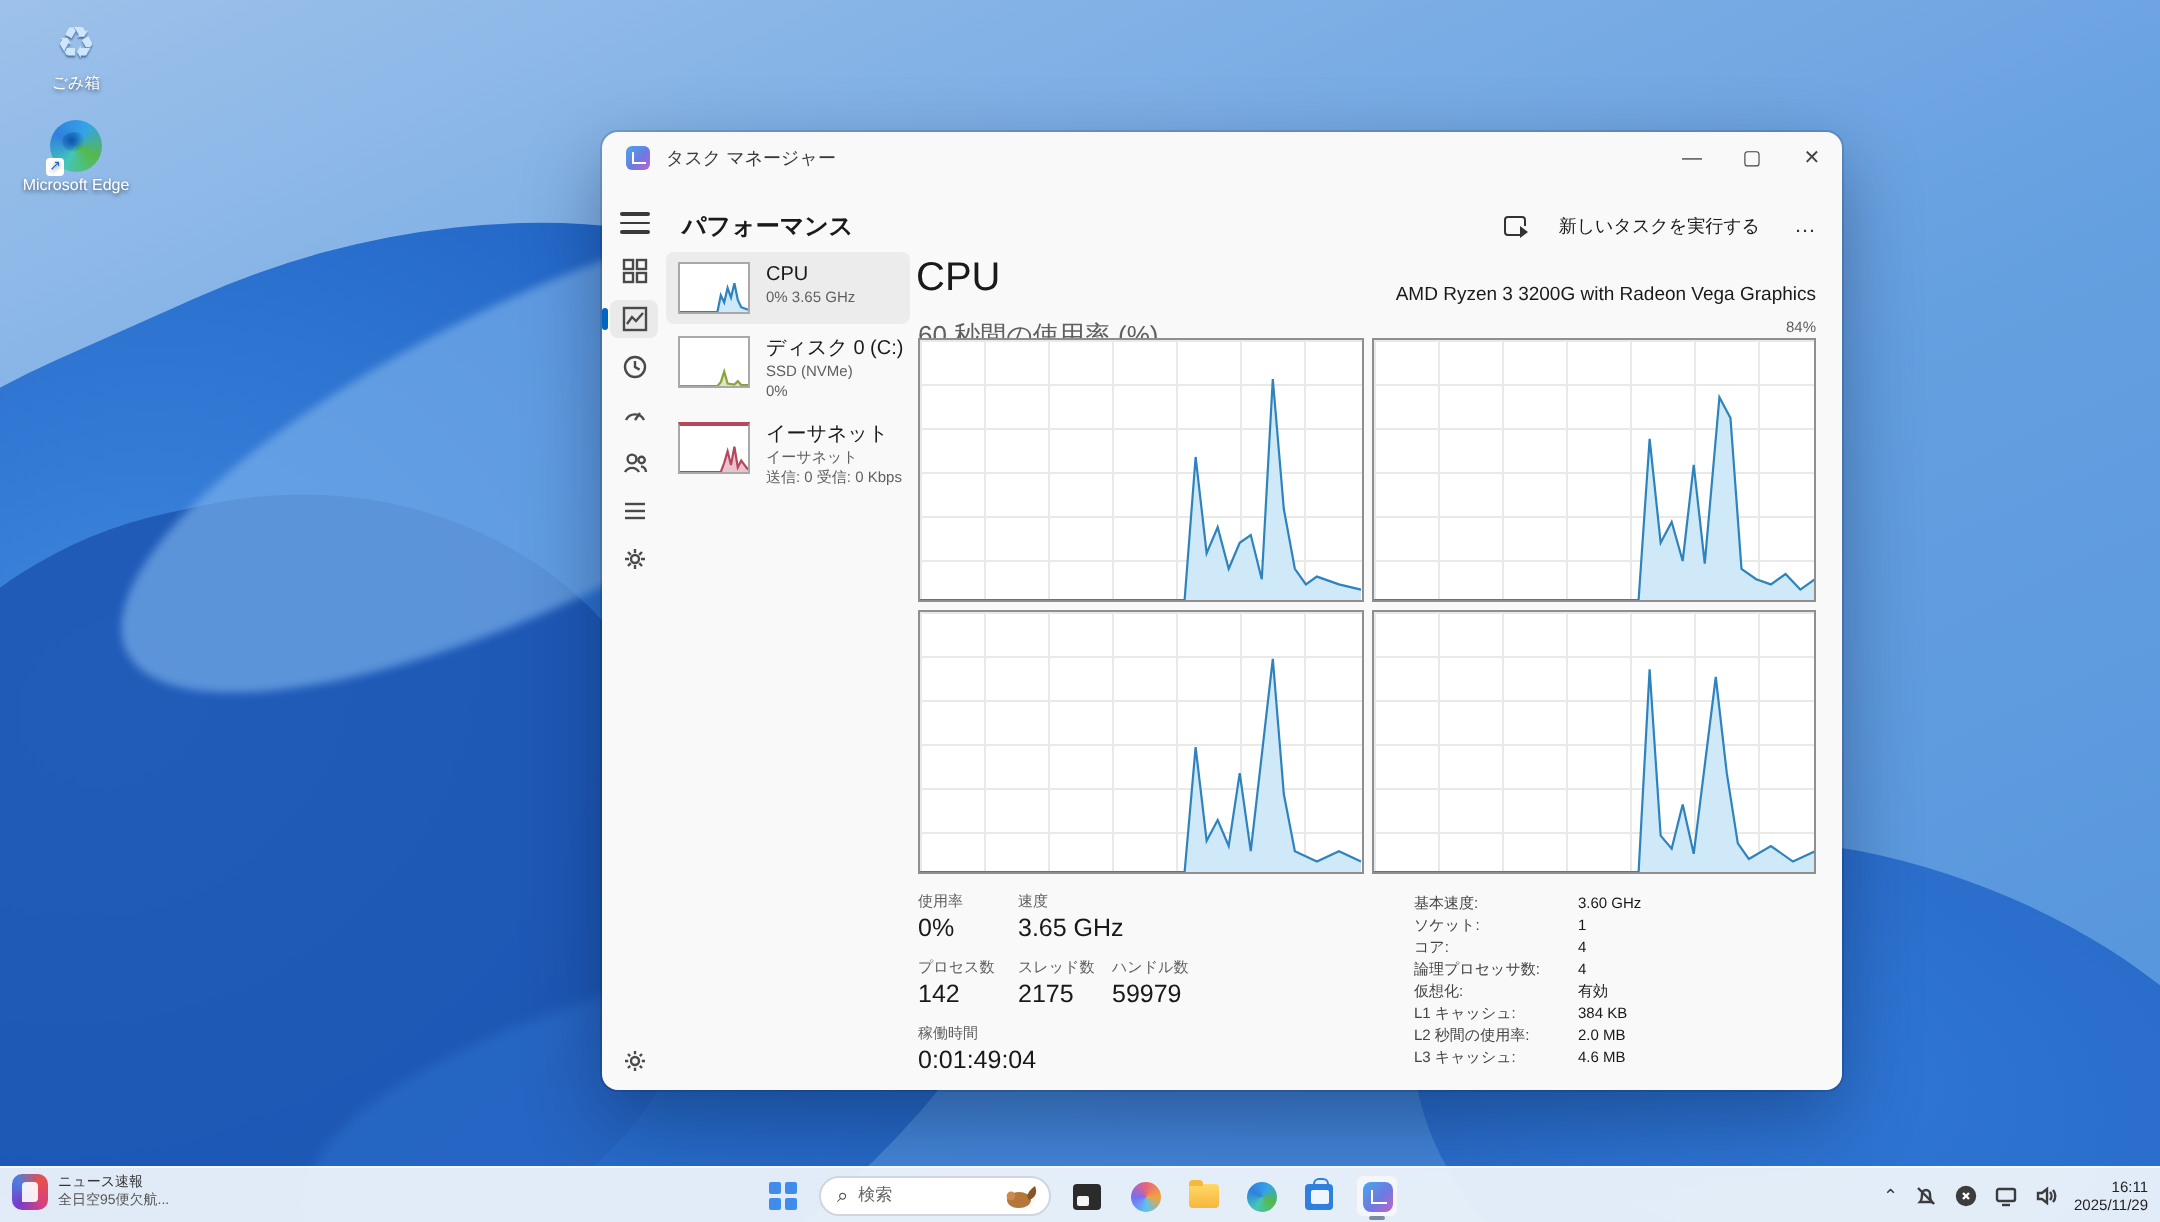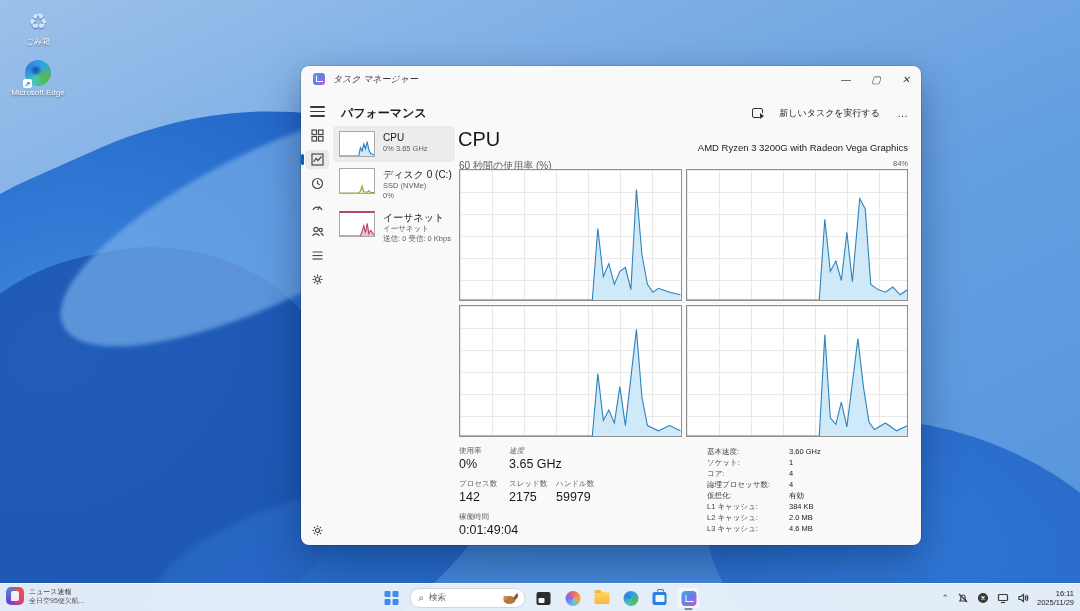--- a/index.html
+++ b/index.html
@@ -33,21 +33,21 @@
     background:conic-gradient(from 210deg,#45c6b8,#2f80de,#35a3e8,#56b949,#45c6b8); }
   .edge-glyph::after { content:""; position:absolute; left:6px; top:6px; width:12px; height:10px;
     background:radial-gradient(circle at 40% 40%, #0b57a8 0%, transparent 70%); border-radius:50%; }
   .shortcut-badge { position:absolute; left:-2px; bottom:-2px; width:9px; height:9px;
     background:#fff; border-radius:2px; color:#1b6ac9; font-size:7px; line-height:9px; }
 
   
   .tm { position:absolute; left:301px; top:66px; width:620px; height:479px;
     background:#f9f9f9; border-radius:8px; box-shadow:0 14px 38px rgba(0,20,60,.38), 0 0 0 1px rgba(0,0,0,.12);
     overflow:hidden; font-size:10px; color:#1a1a1a; }
-  .tm-titlebar { position:absolute; left:0; top:0; right:0; height:26px; display:flex; align-items:center;font-style:italic; }
+  .tm-titlebar { position:absolute; left:0; top:0; right:0; height:26px; display:flex; align-items:center; }
   .tm-appicon { width:12px; height:12px; margin-left:12px; border-radius:3px;
     background:linear-gradient(135deg,#4aa7ea 0%, #6d7ae0 55%, #c65fd0 100%); position:relative; }
   .tm-appicon::after { content:""; position:absolute; left:3px; bottom:3px; width:6px; height:5px;
     border-left:1.5px solid #fff; border-bottom:1.5px solid #fff; }
   .tm-title { margin-left:8px; font-size:9px; color:#3a3a3a; }
   .tm-caption { margin-left:auto; display:flex; }
   .cap-btn { width:30px; height:24px; display:flex; align-items:center; justify-content:center;
     color:#444; font-size:10px; }
   .tm-header { position:absolute; left:40px; top:34px; right:12px; height:26px; display:flex; align-items:center; }
   .page-title { font-size:12px; font-weight:bold; }
@@ -82,21 +82,21 @@
   .thumb { width:36px; height:26px; background:#fff; border:1px solid #a9a9a9; flex:none; position:relative; }
   .thumb svg { position:absolute; inset:0; width:100%; height:100%; }
   .thumb.eth { border-top:2px solid #b5485f; }
   .side-txt { min-width:0; }
   .side-title { font-size:10px; color:#191919; line-height:13px; white-space:nowrap; }
   .side-sub { font-size:7.5px; color:#5f5f5f; line-height:9.5px; white-space:nowrap; }
 
   
   .main-title { position:absolute; left:157px; top:62px; font-size:20px; font-weight:normal; }
   .main-sub { position:absolute; right:13px; top:76px; font-size:9.5px; color:#1a1a1a;text-align:right; }
-  .meta-l { position:absolute; left:158px; top:93px; font-size:10px; color:#5f5f5f; }
+  .meta-l { position:absolute; left:158px; top:93px; font-size:13px; color:#5f5f5f; }
   .meta-r { position:absolute; right:13px; top:93px; font-size:7.5px; color:#5f5f5f; }
   .grid2 { position:absolute; left:158px; top:103px; width:449px; height:268px;
     display:grid; grid-template-columns:1fr 1fr; grid-template-rows:1fr 1fr; gap:4px; }
   .cell { border:1px solid #8f8f8f; background:#fff; position:relative;
     background-image:linear-gradient(to right,#e9e9e9 1px,transparent 1px),
                      linear-gradient(to bottom,#e9e9e9 1px,transparent 1px);
     background-size:32px 22px; }
   .cell svg { position:absolute; inset:0; width:100%; height:100%; }
 
   
@@ -330,21 +330,21 @@
     <div class="cell">
         <svg viewBox="0 0 100 100" preserveAspectRatio="none">
           <polygon points="0,100 0.00,100.00 60.00,100.00 62.50,22.00 65.00,86.00 67.50,91.00 70.00,74.00 72.50,93.00 77.50,25.00 80.00,62.00 82.50,89.00 85.00,95.00 90.00,90.00 95.00,96.00 100.00,92.00 100,100" fill="#cfe9f8"></polygon>
           <polyline points="0.00,100.00 60.00,100.00 62.50,22.00 65.00,86.00 67.50,91.00 70.00,74.00 72.50,93.00 77.50,25.00 80.00,62.00 82.50,89.00 85.00,95.00 90.00,90.00 95.00,96.00 100.00,92.00" fill="none" stroke="#2e83bd" stroke-width="1.1" vector-effect="non-scaling-stroke"></polyline>
         </svg>
       </div>
   </div>
 
   <div class="stats">
     <span class="sl-label" style="left:0; top:0;">使用率</span>
-    <span class="sl-label" style="left:50px; top:0;font-style:italic;">速度</span>
+    <span class="sl-label" style="left:50px; top:0;">速度</span>
     <span class="sl-value" style="left:0; top:11px;">0%</span>
     <span class="sl-value" style="left:50px; top:11px;">3.65 GHz</span>
     <span class="sl-label" style="left:0; top:33px;">プロセス数</span>
     <span class="sl-label" style="left:50px; top:33px;">スレッド数</span>
     <span class="sl-label" style="left:97px; top:33px;">ハンドル数</span>
     <span class="sl-value" style="left:0; top:44px;">142</span>
     <span class="sl-value" style="left:50px; top:44px;">2175</span>
     <span class="sl-value" style="left:97px; top:44px;">59979</span>
     <span class="sl-label" style="left:0; top:66px;">稼働時間</span>
     <span class="sl-value" style="left:0; top:77px;">0:01:49:04</span>
@@ -367,21 +367,21 @@
       </span>
     <span class="sr-row" style="top:45px;">
         <span class="sr-label">仮想化:</span>
         <span class="sr-value">有効</span>
       </span>
     <span class="sr-row" style="top:56px;">
         <span class="sr-label">L1 キャッシュ:</span>
         <span class="sr-value">384 KB</span>
       </span>
     <span class="sr-row" style="top:67px;">
-        <span class="sr-label">L2 キャッシュ:</span>
+        <span class="sr-label">L2 秒間の使用率:</span>
         <span class="sr-value">2.0 MB</span>
       </span>
     <span class="sr-row" style="top:78px;">
         <span class="sr-label">L3 キャッシュ:</span>
         <span class="sr-value">4.6 MB</span>
       </span>
   </div>
 </div>
 
 <div class="taskbar">

